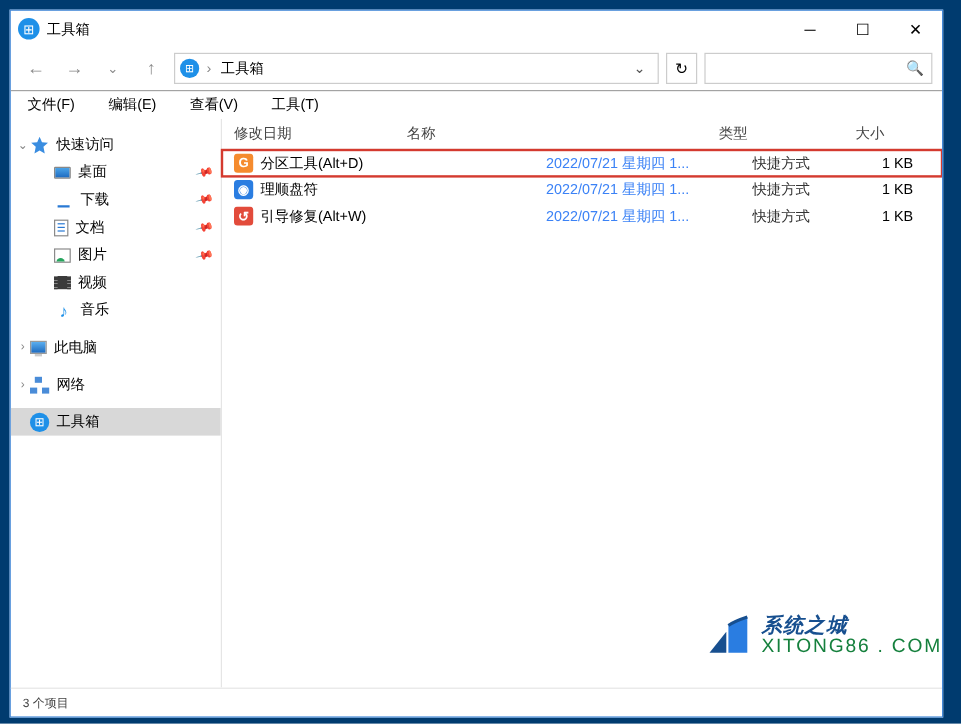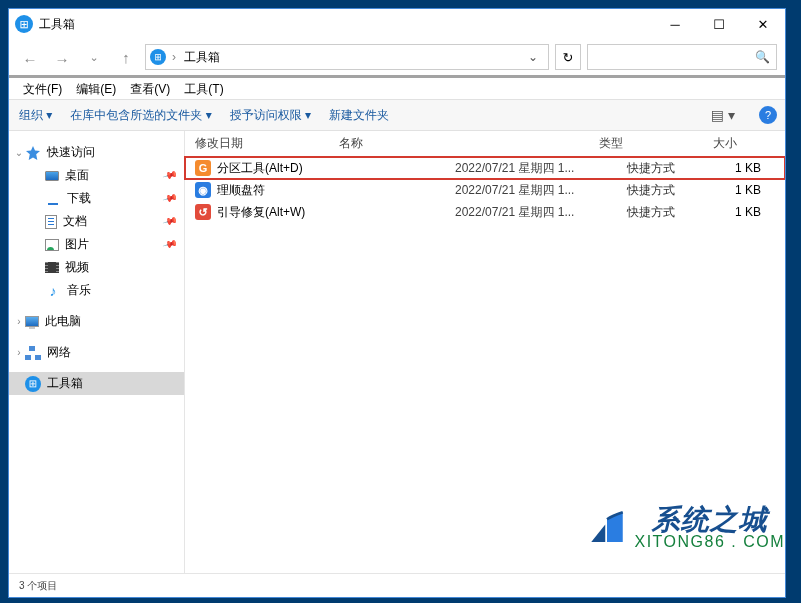--- a/index.html
+++ b/index.html
@@ -14,21 +14,21 @@
 .nav-btn { width: 26px; height: 26px; display: flex; align-items: center; justify-content: center; color: #888; font-size: 15px; cursor: default; }
 .addr-field { flex: 1; height: 26px; border: 1px solid #ccc; display: flex; align-items: center; padding: 0 4px; gap: 4px; font-size: 12px; }
 .addr-field .loc-icon { width: 16px; height: 16px; border-radius: 50%; background: #1e90e8; display: flex; align-items: center; justify-content: center; color: #fff; font-size: 9px; }
 .addr-field .crumb { padding: 0 2px; }
 .addr-field .sep { color: #888; padding: 0 2px; }
 .addr-field .spacer { flex: 1; }
 .addr-field .drop { padding: 0 6px; color: #555; cursor: pointer; }
 .refresh { width: 26px; height: 26px; border: 1px solid #ccc; display: flex; align-items: center; justify-content: center; font-size: 13px; cursor: pointer; }
 .search-field { width: 190px; height: 26px; border: 1px solid #ccc; display: flex; align-items: center; padding: 0 6px; font-size: 12px; color: #999; }
 .search-field .spacer { flex: 1; }
-.menubar { height: 24px; padding-left: 8px; display: flex; align-items: flex-start; gap: 2px; font-size: 12px; border-top: 3px solid #a3a3a3; }
+.menubar { height: 24px; padding-left: 8px; display: flex; align-items: flex-start; gap: 16px; font-size: 12px; border-top: 1px solid #a3a3a3; }
 .menubar .mi { padding: 3px 6px; cursor: pointer; }
 .cmdbar { height: 32px; background: #f7f7f7; border-top: 1px solid #e1e1e1; border-bottom: 1px solid #e1e1e1; display: flex; align-items: center; padding: 0 8px; font-size: 12px; color: #1a5aa0; gap: 14px; }
 .cmdbar .ci { cursor: pointer; padding: 4px 2px; }
 .cmdbar .spacer { flex: 1; }
 .cmdbar .view-toggle { display: flex; align-items: center; gap: 2px; font-size: 14px; color: #555; }
 .cmdbar .help-ic { width: 18px; height: 18px; border-radius: 50%; background: #2a7de1; color: #fff; font-size: 11px; display: flex; align-items: center; justify-content: center; cursor: pointer; margin-left: 10px; }
 .body { flex: 1; display: flex; overflow: hidden; }
 .sidebar { width: 176px; border-right: 1px solid #e5e5e5; padding: 6px 0; overflow-y: auto; font-size: 12px; }
 .sidebar .group { padding: 4px 0; }
 .sidebar .item { display: flex; align-items: center; padding: 3px 8px 3px 16px; gap: 6px; cursor: pointer; position: relative; }
@@ -56,30 +56,30 @@
 .ic.tbox { width: 16px; height: 16px; border-radius: 50%; background: #1e90e8; color: #fff; font-size: 10px; display: flex; align-items: center; justify-content: center; }
 .content { flex: 1; display: flex; flex-direction: column; position: relative; font-size: 12px; }
 .cols { display: flex; height: 26px; border-bottom: 1px solid #e5e5e5; align-items: center; color: #444; }
 .cols .col { padding-left: 10px; }
 .cols .c-name { width: 260px; } .cols .c-date { width: 144px; } .cols .c-type { width: 114px; } .cols .c-size { width: 68px; text-align: left; padding-right: 10px; }
 .rows { }
 .row { display: flex; align-items: center; height: 22px; }
 .row.hl { outline: 2px solid #d43a2f; outline-offset: -1px; }
 .row .cell { padding-left: 10px; overflow: hidden; white-space: nowrap; text-overflow: ellipsis; }
 .row .c-name { width: 260px; display: flex; align-items: center; gap: 6px; }
-.row .c-date { width: 144px; color: #404040; }
+.row .c-date { width: 144px; color: #3b82f6; }
 .row .c-type { width: 114px; color: #333; text-align: center; }
 .row .c-size { width: 68px; text-align: right; padding-right: 10px; }
 .fico { width: 16px; height: 16px; border-radius: 3px; display: flex; align-items: center; justify-content: center; color: #fff; font-size: 11px; font-weight: bold; }
 .fico.orange { background: #f58b2e; } .fico.blue { background: #2a7de1; } .fico.red { background: #e24b3b; }
 .statusbar { height: 24px; border-top: 1px solid #e5e5e5; display: flex; align-items: center; padding: 0 10px; font-size: 10px; color: #444; }
 .watermark { position: absolute; right: 0; bottom: 22px; display: flex; align-items: center; gap: 6px; pointer-events: none; }
 .watermark .logo { width: 42px; height: 42px; }
 .watermark .txt { display: flex; flex-direction: column; line-height: 1.05; }
-.watermark .t1 { color: #174f8f; font-size: 28px; font-weight: 700; font-style: italic; letter-spacing: 1px; text-align: center; }
+.watermark .t1 { color: #174f8f; font-size: 17px; font-weight: 700; font-style: italic; letter-spacing: 1px; }
 .watermark .t2 { color: #15803d; font-size: 16px; letter-spacing: 1.5px; }
 </style>
 </head>
 <body>
 
 <div class="window">
 
   <div class="titlebar">
     <span class="app-icon">⊞</span>
     <span class="title">工具箱</span>
@@ -109,29 +109,20 @@
     </div>
   </div>
 
   <div class="menubar">
     <span class="mi">文件(F)</span>
     <span class="mi">编辑(E)</span>
     <span class="mi">查看(V)</span>
     <span class="mi">工具(T)</span>
   </div>
 
-  <div class="cmdbar">
-    <span class="ci">组织 ▾</span>
-    <span class="ci">在库中包含所选的文件夹 ▾</span>
-    <span class="ci">授予访问权限 ▾</span>
-    <span class="ci">新建文件夹</span>
-    <span class="spacer"></span>
-    <span class="view-toggle">▤ ▾</span>
-    <span class="help-ic">?</span>
-  </div>
 
   <div class="body">
 
     <div class="sidebar">
       <div class="group">
         <div class="item">
           <span class="exp">⌄</span>
           <span class="ic star">
               <svg viewBox="0 0 16 16" width="16" height="16">
                 <path d="M8 1l2 4.5 5 .5-3.8 3.3L12.3 15 8 12.5 3.7 15l1.1-5.7L1 6l5-.5z"></path>

